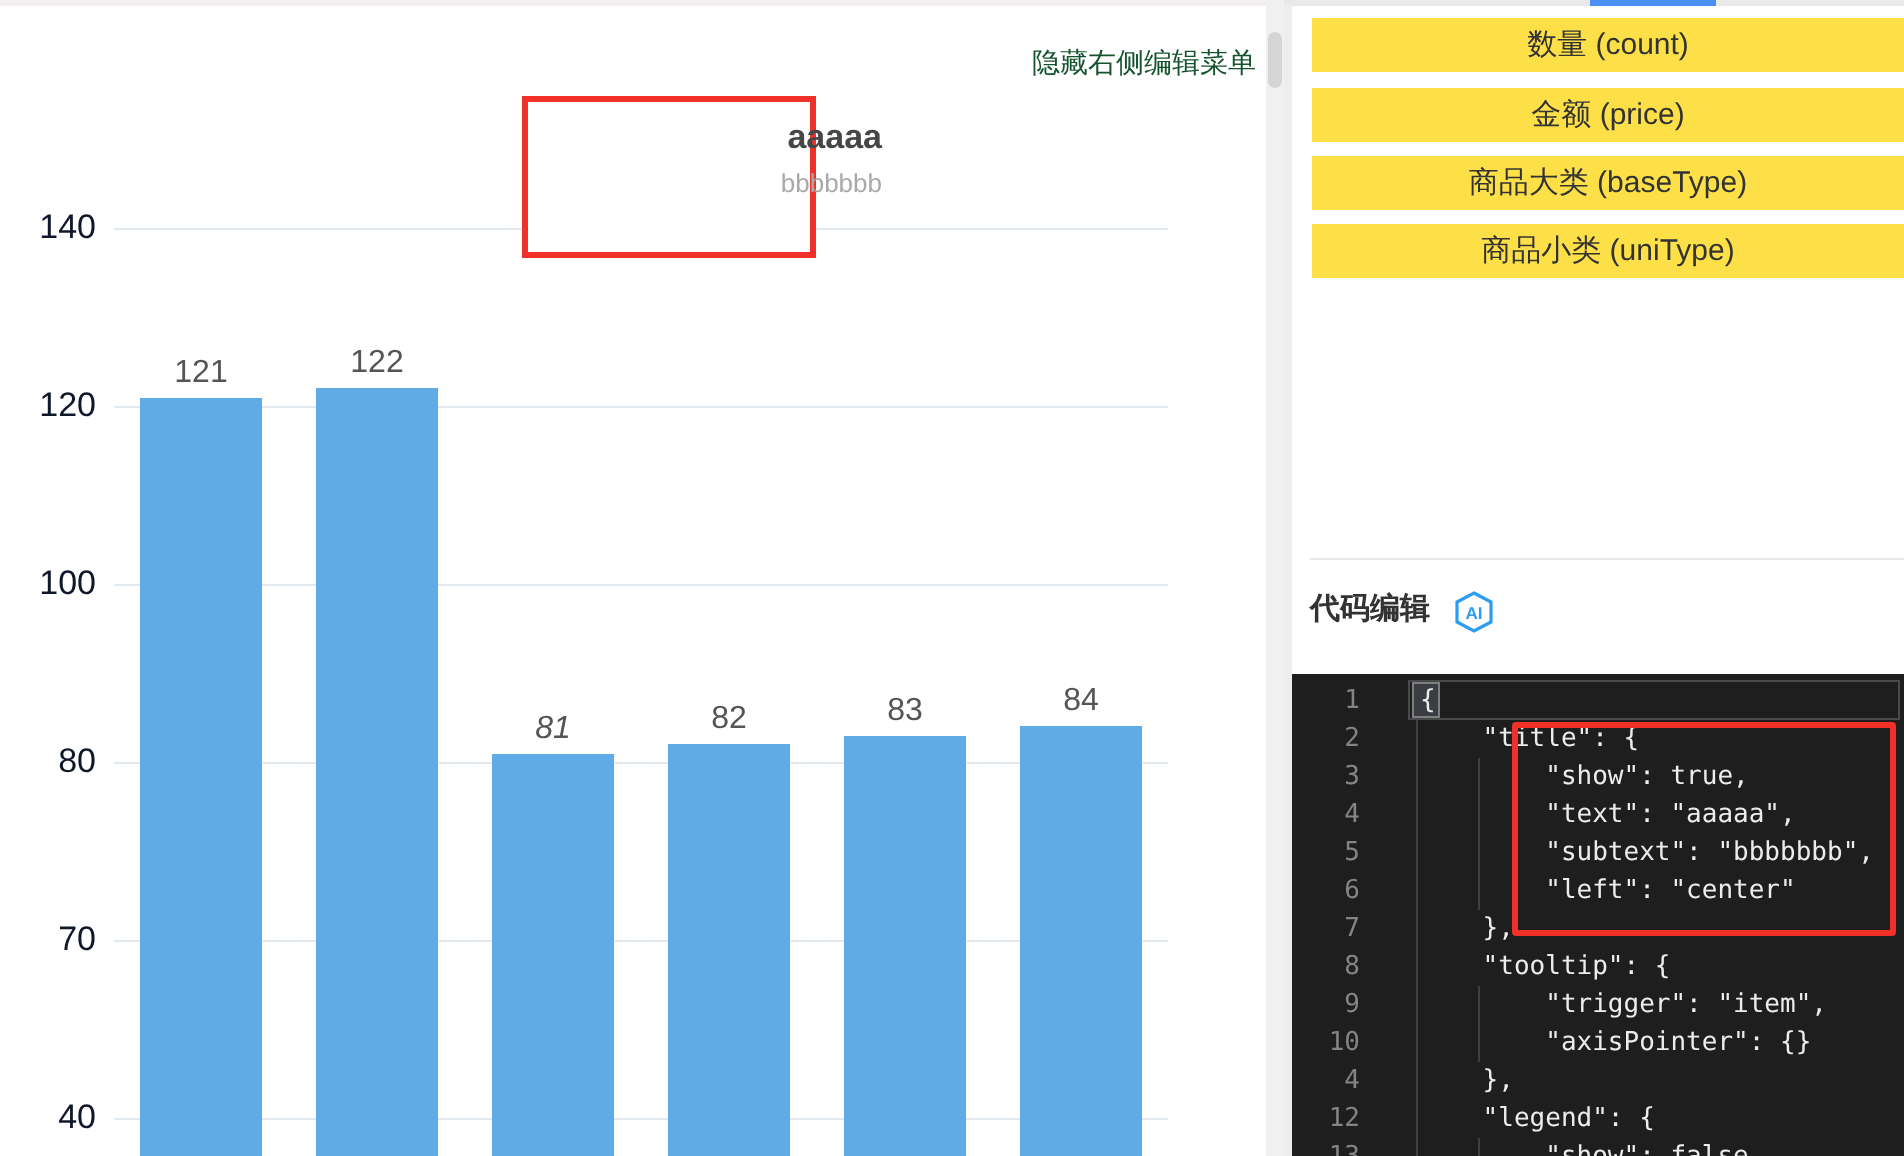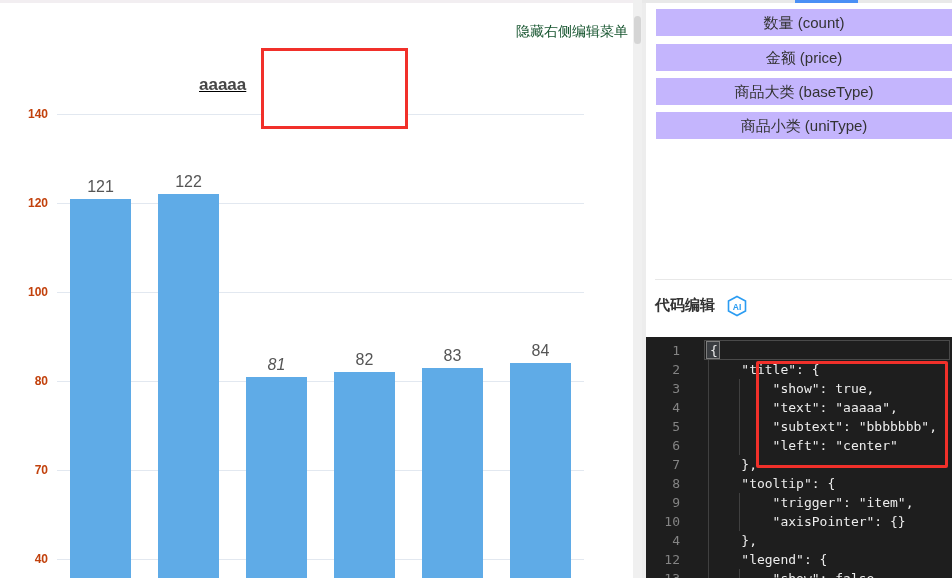--- a/index.html
+++ b/index.html
@@ -6,37 +6,37 @@
   body{width:952px;height:578px;overflow:hidden;background:#fff;
        font-family:"Liberation Sans",sans-serif;position:relative;}
   .abs{position:absolute;}
 
   
   #left-pane{left:0;top:0;width:633px;height:578px;background:#fff;}
   #left-top-strip{left:0;top:0;width:633px;height:3px;background:#f2eef1;}
   #hide-link{top:23px;right:5px;font-size:14px;color:#14532d;text-decoration:none;cursor:pointer;}
   #chart{left:0;top:0;width:633px;height:578px;}
   .gridline{height:1px;background:var(--grid-color);left:57px;width:527px;}
-  .ytick{width:44px;right:585px;text-align:right;font-size:12px;color:#c2410c;height:16px;line-height:16px;font-weight:bold;}
+  .ytick{width:44px;right:585px;text-align:right;font-size:17px;color:#0f172a;height:16px;line-height:16px;}
   .bar{width:61px;background:var(--bar-color);}
   .bar-label{width:61px;text-align:center;font-size:16px;color:#555;height:15px;line-height:15px;}
-  #chart-title-group{left:199px;top:74px;width:242px;text-align:left;z-index:4;text-decoration:underline;}
+  #chart-title-group{left:199px;top:58px;width:242px;text-align:right;z-index:4;}
   #chart-title{font-size:17px;font-weight:bold;color:var(--title-color);line-height:22px;}
   #chart-subtitle{font-size:13px;color:var(--subtitle-color);line-height:19px;margin-top:2px;}
   #chart-red-box{left:261px;top:48px;width:141px;height:75px;border:3px solid var(--hl-color);
                  background:#fff;z-index:3;}
   #left-scrollbar{left:633px;top:0;width:9px;height:578px;background:#f0f0f0;}
   #left-scrollbar .thumb{position:absolute;left:1px;width:7px;top:16px;height:28px;background:#d5d5d5;border-radius:4px;}
 
   
   #right-pane{left:642px;top:0;width:310px;height:578px;background:#fff;}
   #right-margin-strip{left:0;top:0;width:4px;height:578px;background:#ededed;}
   #right-top-strip{left:0;top:0;width:310px;height:3px;background:#e9e9e9;}
   #tab-indicator{left:153px;top:0;width:63px;height:3px;background:var(--tab-color);}
-  .field-row{left:14px;width:296px;height:27px;background:#c4b5fd;
+  .field-row{left:14px;width:296px;height:27px;background:#fde047;
              font-size:15px;color:#333;text-align:center;line-height:27px;cursor:pointer;}
   #panel-divider{left:13px;top:279px;width:297px;height:1px;background:#e8e8e8;}
   #code-header{left:13px;top:293px;height:24px;font-size:15px;font-weight:bold;color:#333;line-height:24px;}
   #ai-icon{left:84px;top:295px;width:22px;height:22px;cursor:pointer;}
 
   
   #code-editor{left:4px;top:337px;width:306px;height:241px;background:#1e1e1e;overflow:hidden;cursor:text;}
   .code-line{position:absolute;left:0;width:306px;height:19px;
              font-family:"DejaVu Sans Mono","Liberation Mono",monospace;font-size:13px;line-height:19px;}
   .code-line .ln{position:absolute;left:0;top:0;width:34px;text-align:right;color:#848484;}
@@ -64,20 +64,21 @@
         <div class="gridline abs" style="top: 381px;"></div>
         <div class="ytick abs" style="top: 373px;">80</div>
         <div class="gridline abs" style="top: 470px;"></div>
         <div class="ytick abs" style="top: 462px;">70</div>
         <div class="gridline abs" style="top: 559px;"></div>
         <div class="ytick abs" style="top: 551px;">40</div>
       </div>
     <div id="chart-red-box" class="abs"></div>
     <div id="chart-title-group" class="abs">
       <div id="chart-title">aaaaa</div>
+      <div id="chart-subtitle">bbbbbbb</div>
     </div>
     <div id="bars-layer">
         <div class="bar abs" style="left: 70px; top: 199px; height: 379px;"></div>
         <div class="bar-label abs" style="left: 70px; top: 179px;">121</div>
         <div class="bar abs" style="left: 158px; top: 194px; height: 384px;"></div>
         <div class="bar-label abs" style="left: 158px; top: 174px;">122</div>
         <div class="bar abs" style="left: 246px; top: 377px; height: 201px;"></div>
         <div class="bar-label abs" style="left: 246px; top: 357px; font-style: italic;">81</div>
         <div class="bar abs" style="left: 334px; top: 372px; height: 206px;"></div>
         <div class="bar-label abs" style="left: 334px; top: 352px;">82</div>

